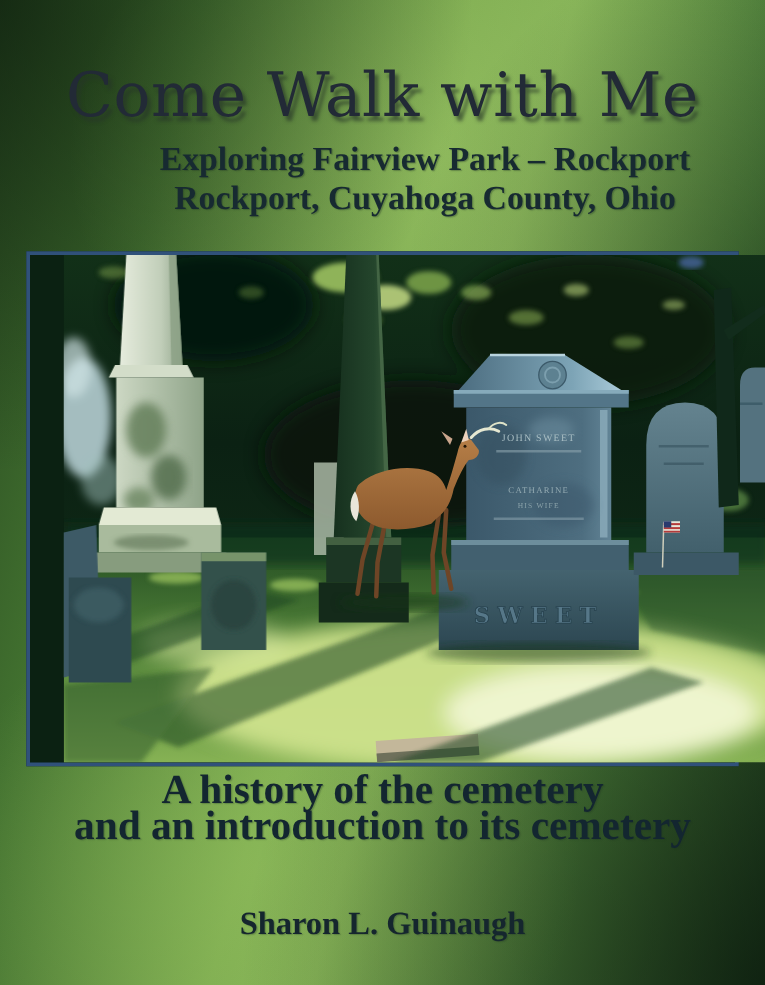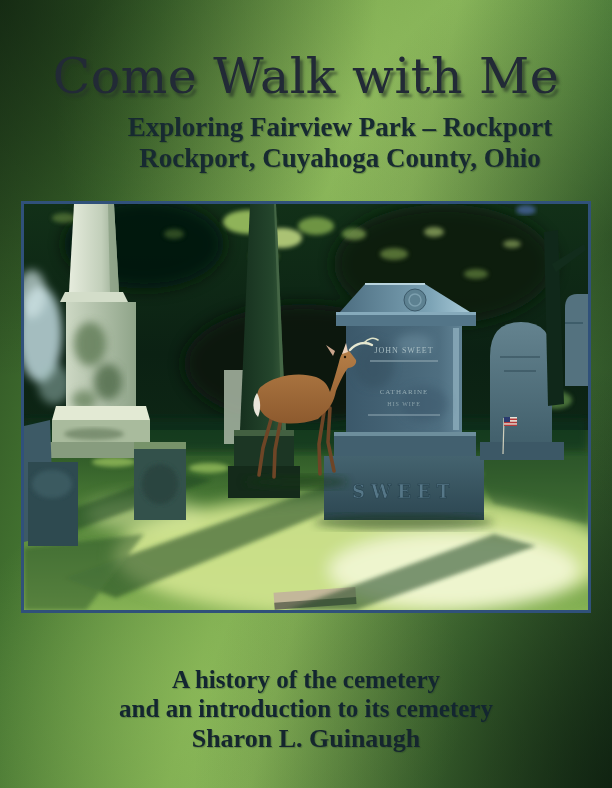--- a/index.html
+++ b/index.html
@@ -32,26 +32,27 @@
     color:#172a31;
     text-shadow:1px 1px 1px rgba(30,50,35,0.35);
     padding-left:34px;
   }
   .photo-frame{
     position:absolute;left:21px;top:201px;
     width:570px;height:412px;
     box-sizing:border-box;
     border:3px solid #30517a;
     background:#0b2112;
+    padding-left:27px;
   }
   .photo-frame svg{display:block;}
   .tagline{
-    position:absolute;left:0;top:665px;width:100%;
+    position:absolute;left:0;top:618px;width:100%;
     text-align:center;
-    font-size:25px;font-weight:bold;line-height:29px;
+    font-size:33px;font-weight:bold;line-height:29px;
     color:#132630;
     text-shadow:1px 1px 1px rgba(30,50,35,0.3);
   }
   .author{
     position:absolute;left:0;top:724px;width:100%;
     text-align:center;
     font-size:26px;font-weight:bold;
     color:#15262e;
     text-shadow:1px 1px 1px rgba(30,50,35,0.3);
   }

